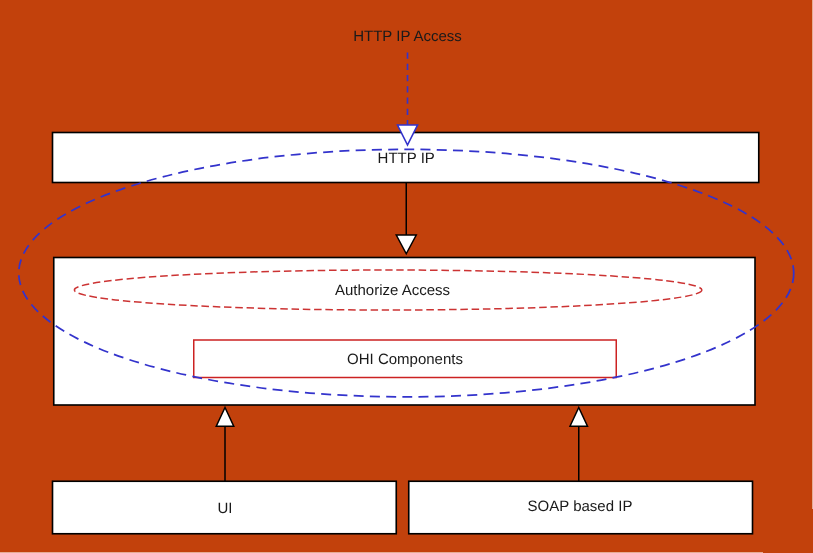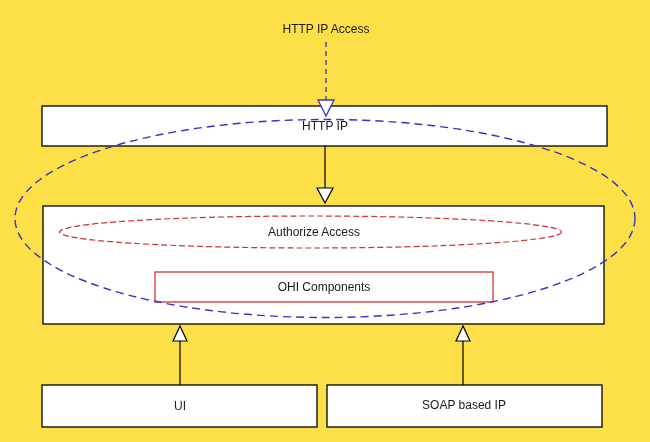--- a/index.html
+++ b/index.html
@@ -4,21 +4,21 @@
 <style>
   html, body {
     margin: 0;
     padding: 0;
     background: #ffffff;
   }
   .canvas {
     position: relative;
     width: 650px;
     height: 442px;
-    background: #fde047;
+    background: #c2410c;
     font-family: "Liberation Sans", sans-serif;
     overflow: hidden;
     text-align: right;
   }
   svg text {
     font-family: "Liberation Sans", sans-serif;
     font-size: 12px;
     fill: #1a1a1a;
   }
 </style>

